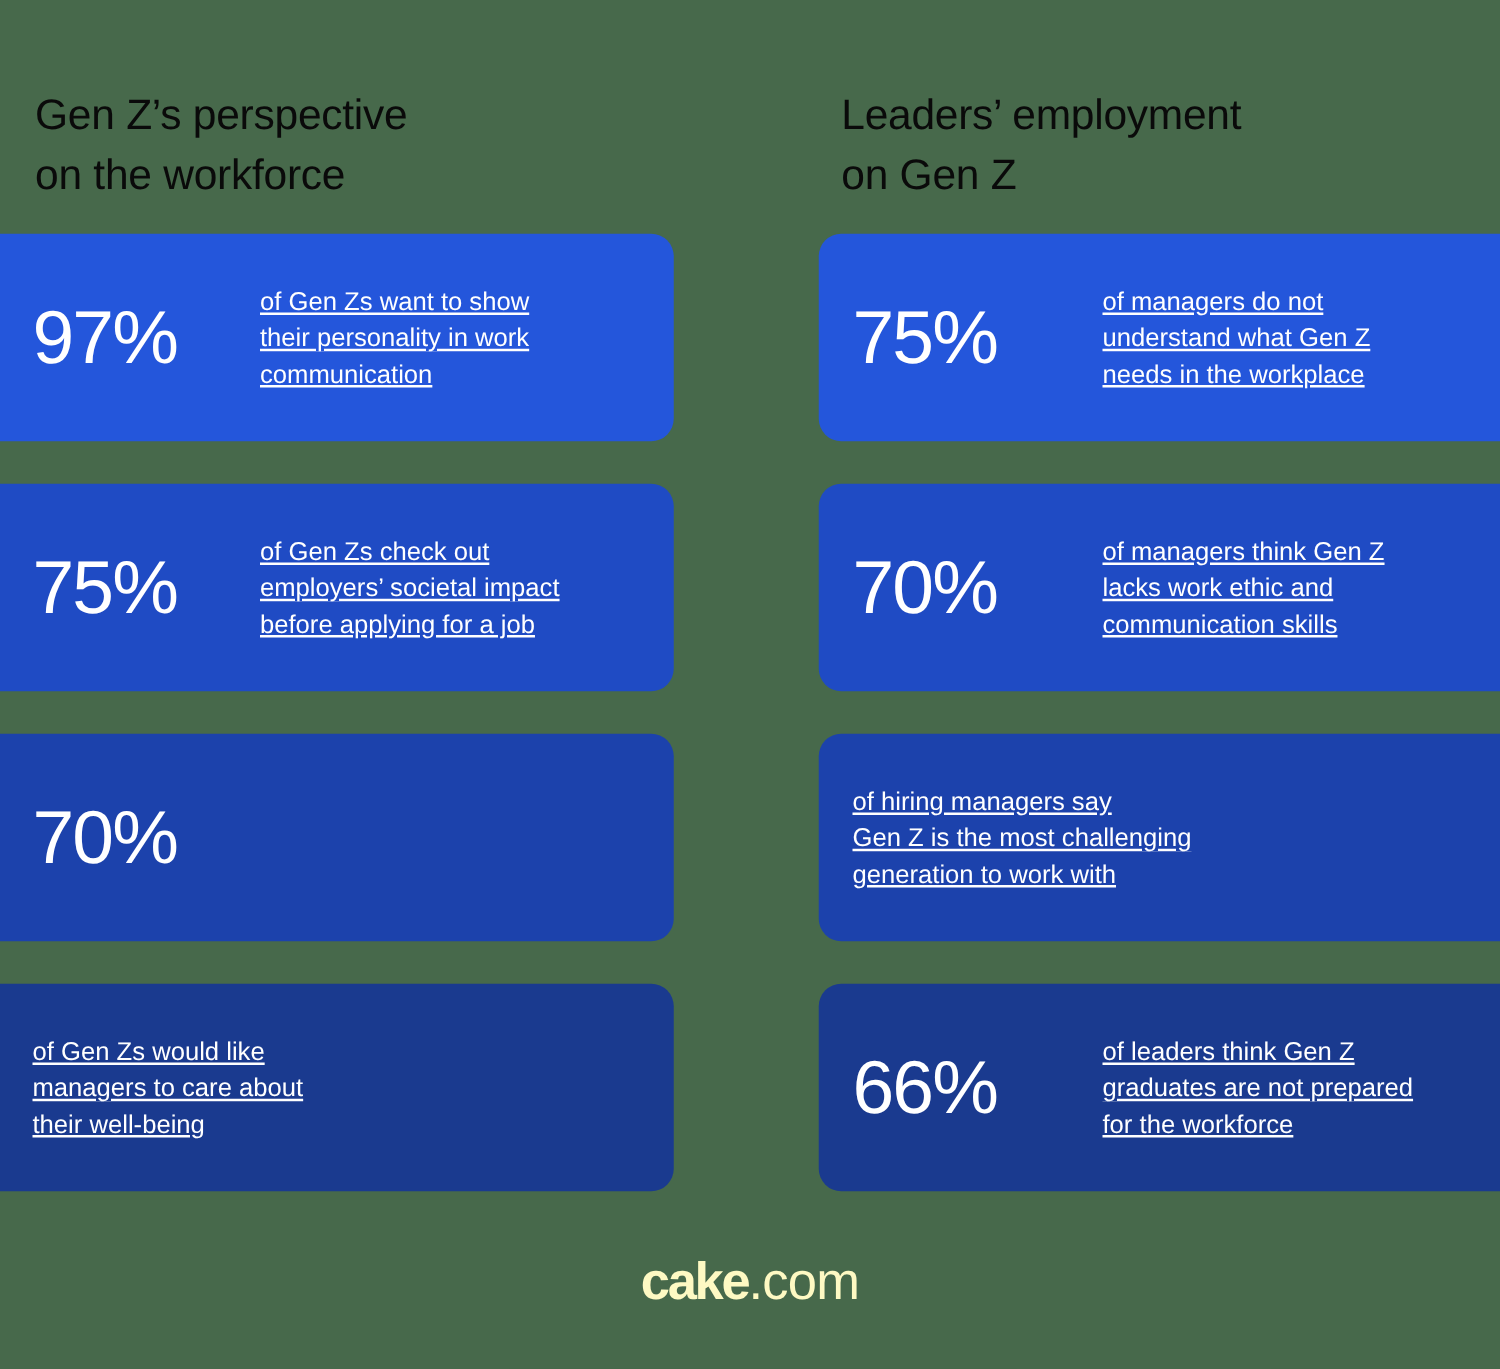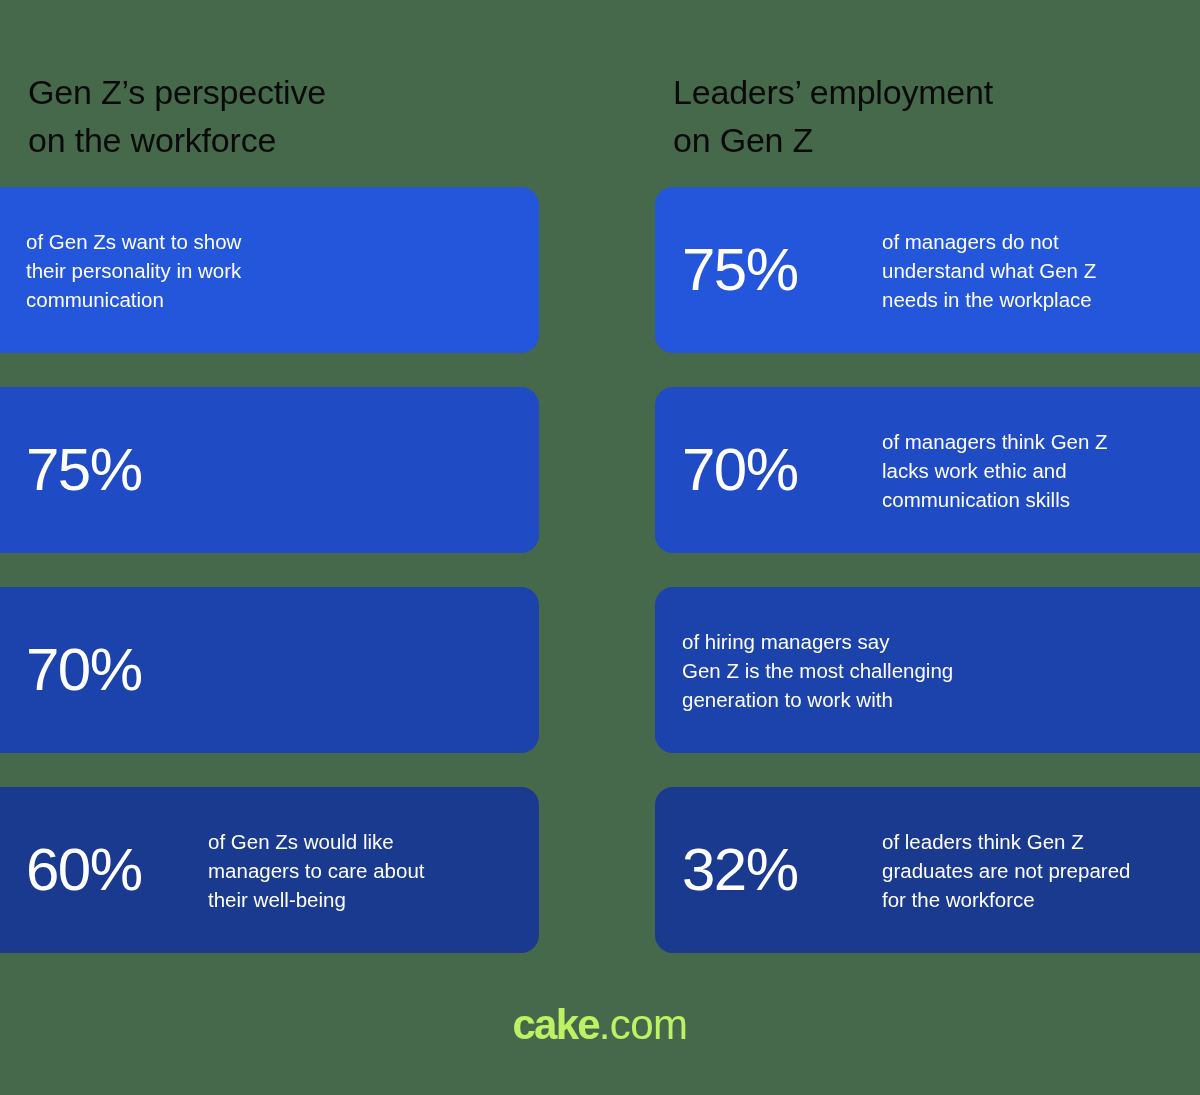--- a/index.html
+++ b/index.html
@@ -87,35 +87,36 @@
   #column-right .stat-percent { width: 200px; }
 
   .stat-text {
     font-family: "Liberation Sans", sans-serif;
     font-size: 20.5px;
     line-height: 29px;
     font-weight: 400;
     color: #ffffff;
     white-space: pre-line;
     overflow: visible;
+    text-decoration: underline;
   }
   #column-left .stat-text  { width: 300px; }
   #column-right .stat-text { width: 330px; }
 
   
   #footer-logo {
     position: absolute;
     left: 0;
     top: 1000px;
     width: 1200px;
     text-align: center;
     font-family: "Liberation Sans", sans-serif;
     font-size: 42px;
     line-height: 50px;
-    color: #bef264;
+    color: #fef9c3;
     letter-spacing: -1.2px;
     white-space: nowrap;
   }
   #logo-mark {
     font-weight: 700;
     letter-spacing: -1.8px;
   }
   #logo-tld {
     font-weight: 400;
     letter-spacing: -0.6px;
@@ -127,32 +128,35 @@
 <div id="infographic" style="background: rgb(71, 105, 75);">
 
   <h2 id="heading-left" class="column-heading">Gen Z’s perspective
 on the workforce</h2>
 
   <h2 id="heading-right" class="column-heading">Leaders’ employment
 on Gen Z</h2>
 
   <div id="column-left" class="card-column">
     <div class="stat-card" style="background: rgb(36, 86, 219);">
+      <span class="stat-percent">97%</span>
       <span class="stat-text">of Gen Zs want to show
 their personality in work
 communication</span>
     </div>
     <div class="stat-card" style="background: rgb(31, 75, 196);">
       <span class="stat-percent">75%</span>
+      <span class="stat-text">of Gen Zs check out
+employers’ societal impact
+before applying for a job</span>
     </div>
     <div class="stat-card" style="background: rgb(28, 66, 172);">
       <span class="stat-percent">70%</span>
     </div>
     <div class="stat-card" style="background: rgb(26, 58, 143);">
-      <span class="stat-percent">60%</span>
       <span class="stat-text">of Gen Zs would like
 managers to care about
 their well-being</span>
     </div>
   </div>
 
   <div id="column-right" class="card-column">
     <div class="stat-card" style="background: rgb(36, 86, 219);">
       <span class="stat-percent">75%</span>
       <span class="stat-text">of managers do not
@@ -164,21 +168,21 @@
       <span class="stat-text">of managers think Gen Z
 lacks work ethic and
 communication skills</span>
     </div>
     <div class="stat-card" style="background: rgb(28, 66, 172);">
       <span class="stat-text">of hiring managers say
 Gen Z is the most challenging
 generation to work with</span>
     </div>
     <div class="stat-card" style="background: rgb(26, 58, 143);">
-      <span class="stat-percent">32%</span>
+      <span class="stat-percent">66%</span>
       <span class="stat-text">of leaders think Gen Z
 graduates are not prepared
 for the workforce</span>
     </div>
   </div>
 
   <div id="footer-logo">
     <span id="logo-mark">cake</span><span id="logo-tld">.com</span>
   </div>
 

